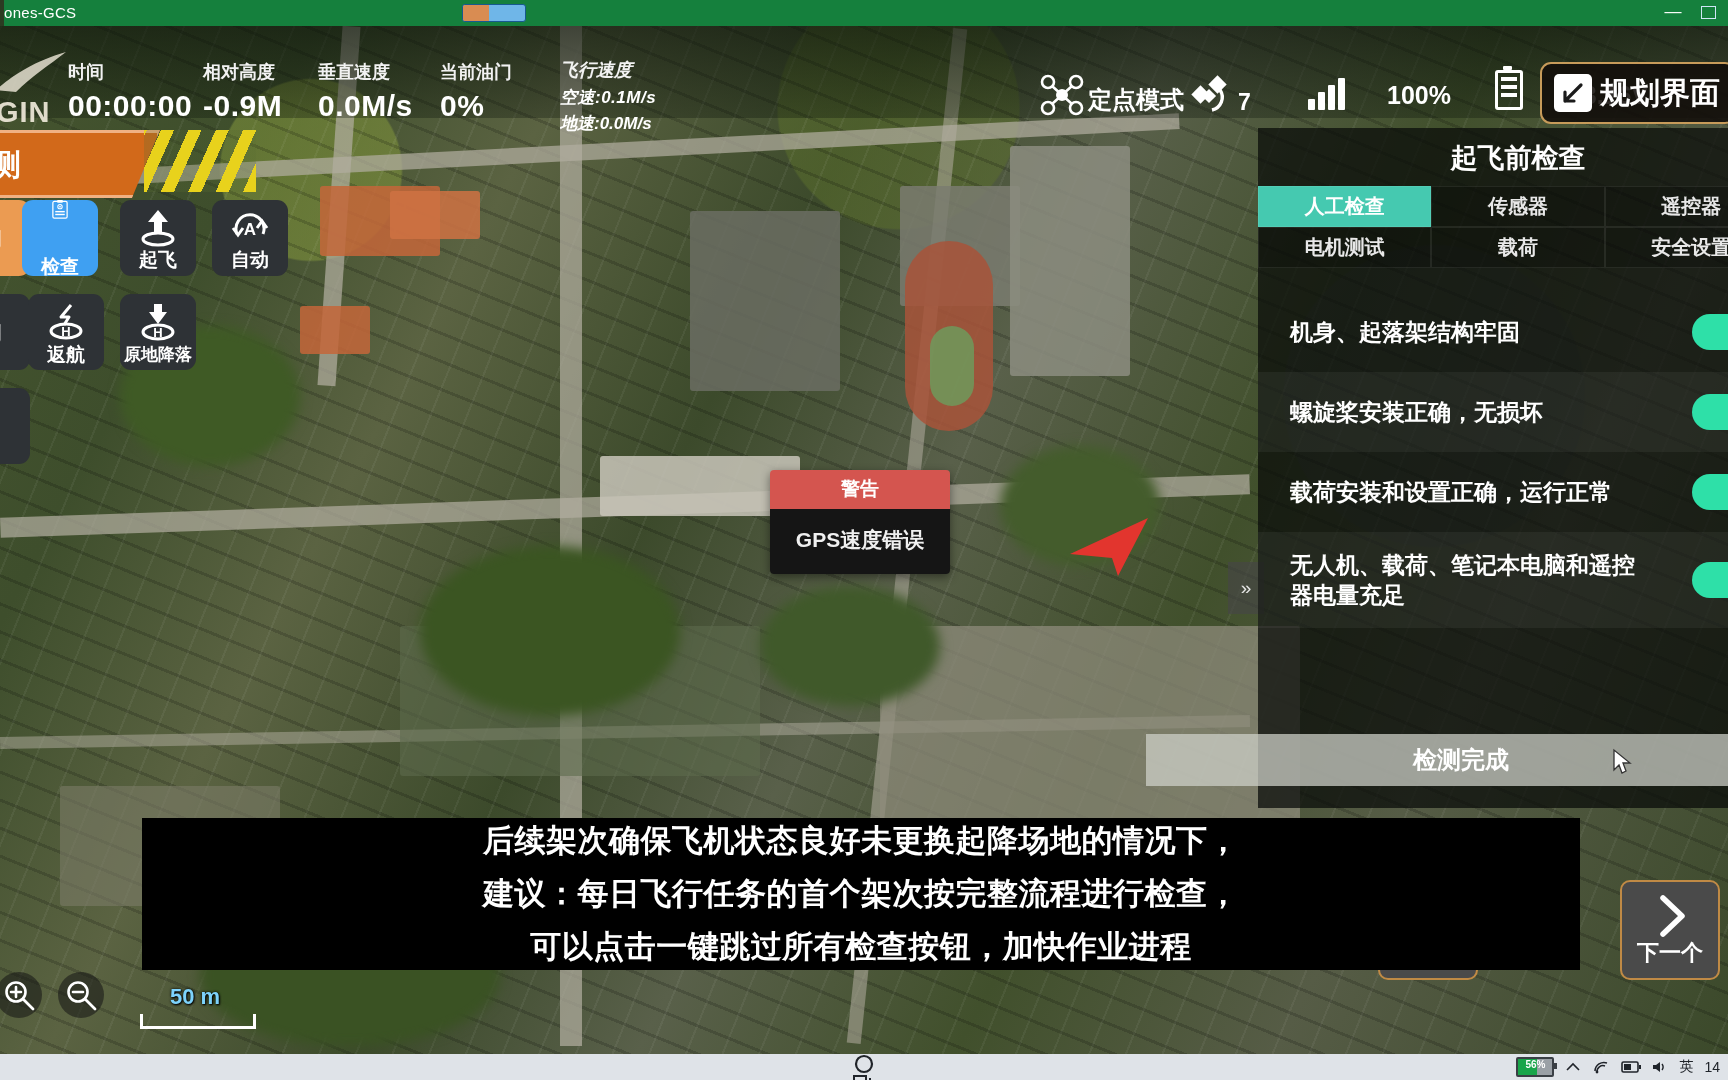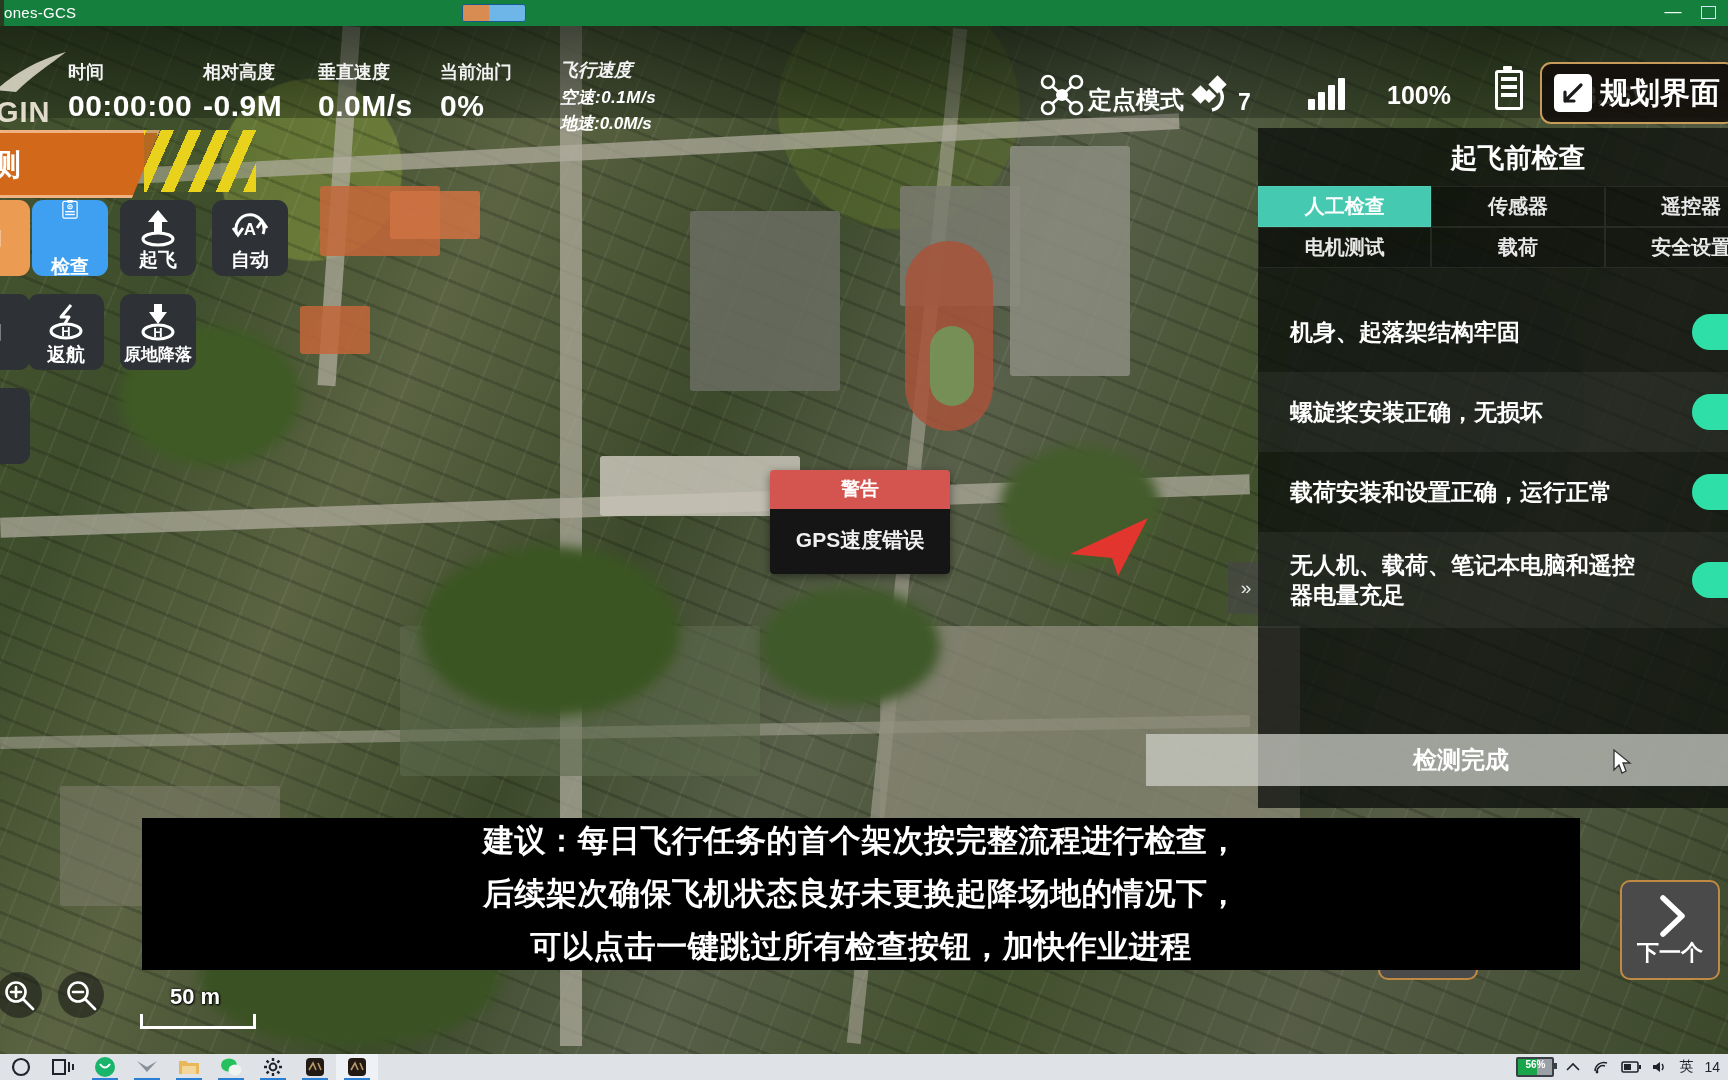--- a/index.html
+++ b/index.html
@@ -113,26 +113,26 @@
 
   
   .sub{position:absolute;left:142px;top:818px;width:1438px;height:152px;background:#000;
     display:flex;flex-direction:column;align-items:center;justify-content:center;gap:11px;}
   .sub div{color:#fff;font-size:31px;font-weight:700;letter-spacing:.5px;white-space:nowrap;}
 
   
   .zbtn{position:absolute;width:46px;height:46px;border-radius:50%;background:rgba(20,20,20,.55);
     display:flex;align-items:center;justify-content:center;}
   .scale{position:absolute;left:140px;top:988px;width:110px;}
-  .scale .stxt{position:absolute;left:0;top:-4px;width:110px;text-align:center;color:#ffffff;font-size:22px;font-weight:700;
+  .scale .stxt{position:absolute;left:0;top:-4px;width:110px;text-align:center;color:#7dd3fc;font-size:22px;font-weight:700;
      text-shadow:0 0 3px #000,1px 1px 2px #000;}
   .scale .bar{position:absolute;left:0;top:26px;width:110px;height:12px;border:3px solid #fff;border-top:none;}
 
   
-  .taskbar{position:absolute;left:0;bottom:0;width:1728px;height:26px;background:#dfe3e8;display:flex;align-items:center;}
+  .taskbar{position:absolute;left:0;bottom:0;width:1728px;height:26px;background:#dfe3e8;display:flex;align-items:center;flex-direction:column;}
   .tbi{width:42px;height:26px;display:flex;align-items:center;justify-content:center;position:relative;}
   .tbi.sel{background:#eef2f6;}
   .tbi .und{position:absolute;left:8px;bottom:0;width:26px;height:2px;background:#2a7fd4;}
   .tray{position:absolute;right:8px;top:0;height:26px;display:flex;align-items:center;gap:11px;}
   .tray .tt{font-size:14px;color:#20242a;}
   .tbatt{position:relative;width:34px;height:16px;border:2px solid #3a3f45;border-radius:2px;background:#9aa0a6;}
   .tbatt::after{content:"";position:absolute;right:-5px;top:4px;width:3px;height:6px;background:#3a3f45;}
   .tbatt i{position:absolute;left:0;top:0;bottom:0;background:#19a54a;display:flex;align-items:center;justify-content:center;}
   .tbatt span{position:absolute;left:0;right:0;top:0;line-height:12px;font-size:10px;color:#fff;text-align:center;font-weight:700;}
 </style>
@@ -265,21 +265,21 @@
   </div>
 
   <div class="qbtn orange" style="left:-46px;top:200px;">
     <div class="qlbl">测</div>
   </div>
   <div class="qbtn" style="left:-46px;top:294px;">
     <div class="qlbl">测</div>
   </div>
   <div class="qbtn" style="left:-46px;top:388px;height:76px;"></div>
 
-  <div class="qbtn active" style="left:32px;top:200px;gap:36px;">
+  <div class="qbtn active" style="left:22px;top:200px;gap:36px;">
     <svg width="38" height="40" viewBox="0 0 38 40">
       <rect x="4" y="3" width="30" height="35" rx="3" fill="none" stroke="#fff" stroke-width="2.6"></rect>
       <rect x="13" y="0" width="12" height="6" rx="1.6" fill="#fff"></rect>
       <circle cx="19" cy="14" r="4.6" fill="none" stroke="#fff" stroke-width="2.2"></circle>
       <circle cx="19" cy="14" r="1.8" fill="#fff"></circle>
       <rect x="9" y="23" width="20" height="3" fill="#fff"></rect>
       <rect x="9" y="29" width="20" height="3" fill="#fff"></rect>
     </svg>
     <div class="qlbl">检查</div>
   </div>
@@ -377,22 +377,22 @@
   </div>
 
   <div class="navbtn" style="left:1620px;top:880px;font-family:Liberation Mono, monospace;">
     <svg width="50" height="48" viewBox="0 0 50 48">
       <path d="M18 6 L37 24 L18 42" stroke="#fff" stroke-width="5.5" fill="none" stroke-linecap="round" stroke-linejoin="round"></path>
     </svg>
     <div class="nlbl">下一个</div>
   </div>
 
   <div class="sub">
+    <div>后续架次确保飞机状态良好未更换起降场地的情况下，</div>
     <div>建议：每日飞行任务的首个架次按完整流程进行检查，</div>
-    <div>后续架次确保飞机状态良好未更换起降场地的情况下，</div>
     <div>可以点击一键跳过所有检查按钮，加快作业进程</div>
   </div>
 
   <div class="zbtn" style="left:-4px;top:972px;">
     <svg width="34" height="34" viewBox="0 0 34 34">
       <circle cx="14" cy="14" r="9.5" fill="none" stroke="#fff" stroke-width="2.6"></circle>
       <path d="M21 21 L31 31" stroke="#fff" stroke-width="2.8" stroke-linecap="round"></path>
       <path d="M14 9 L14 19 M9 14 L19 14" stroke="#fff" stroke-width="2.6" stroke-linecap="round"></path>
     </svg>
   </div>

